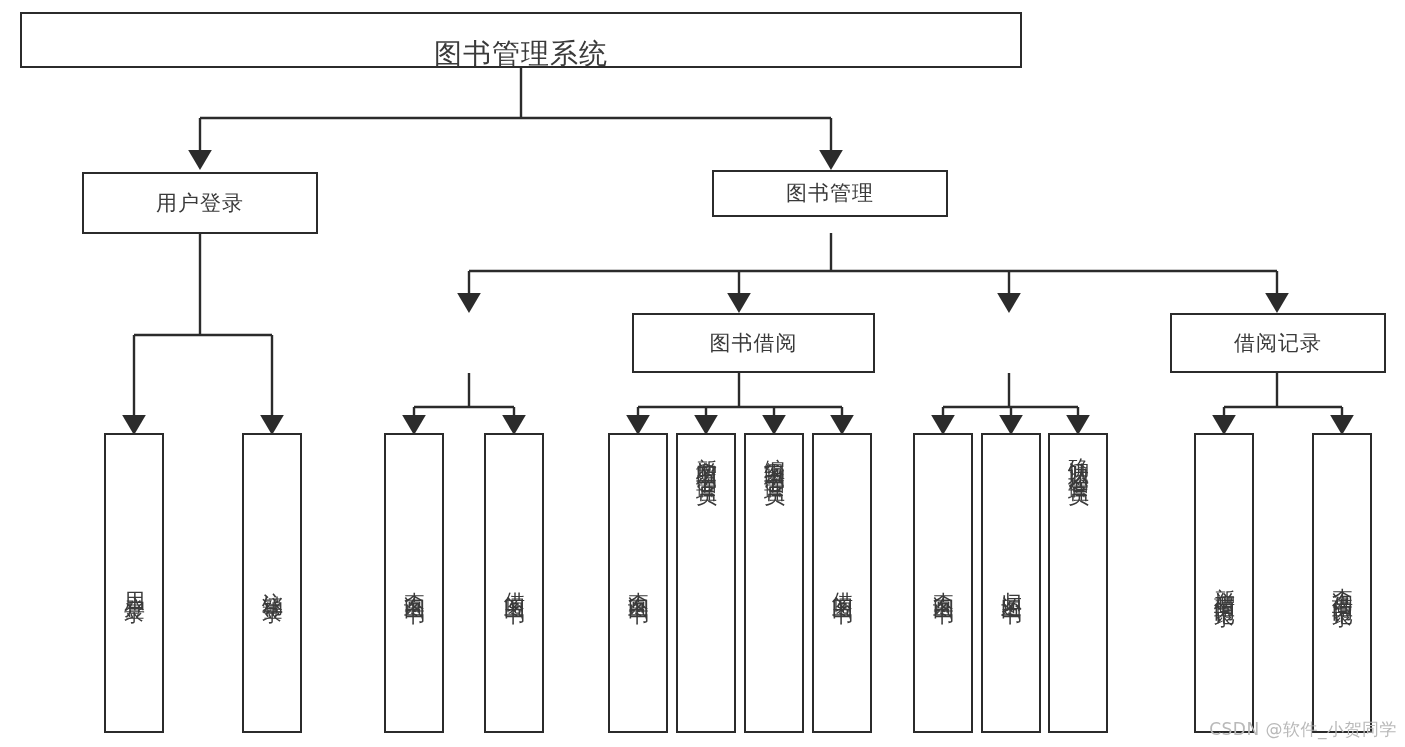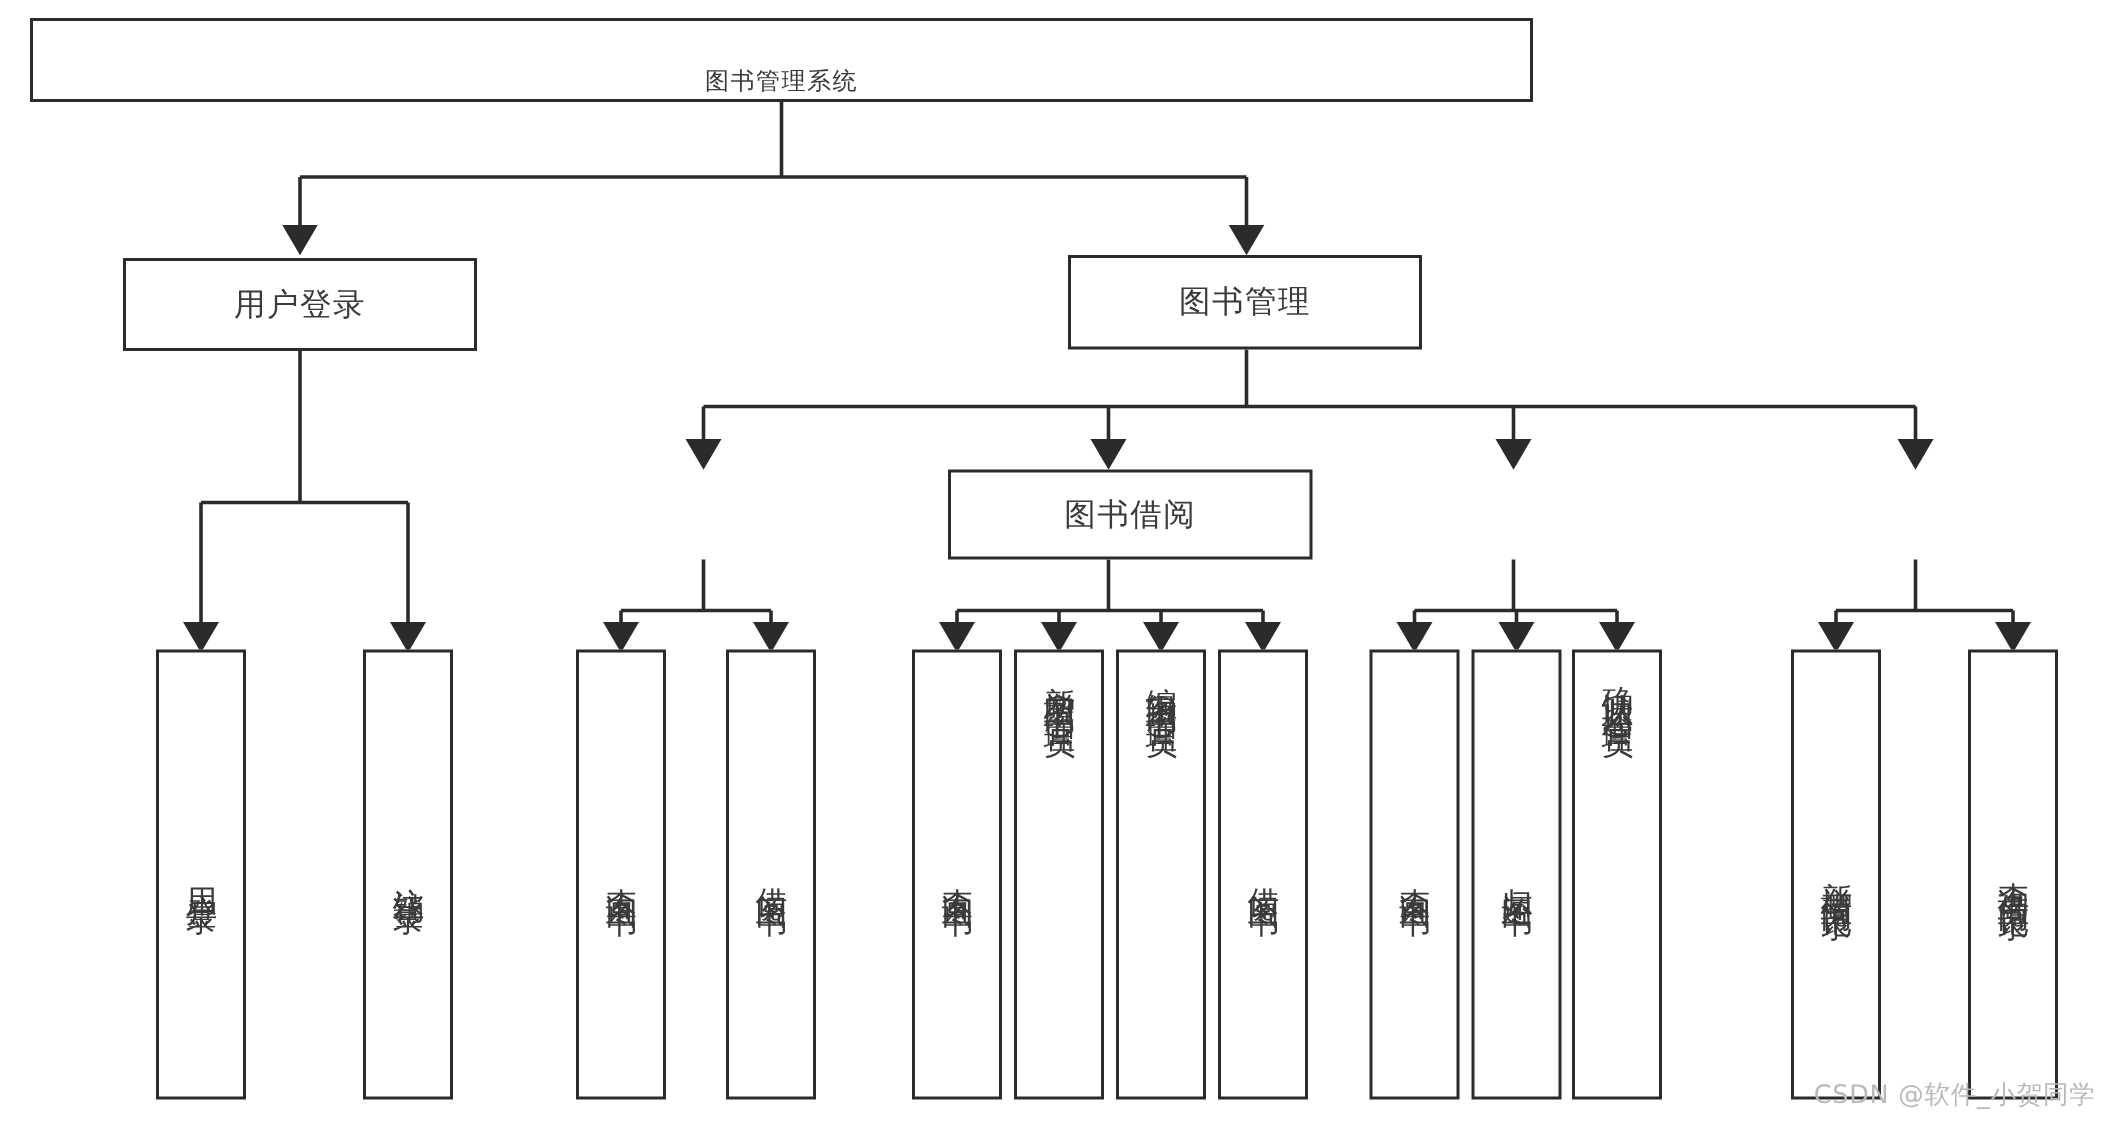--- a/index.html
+++ b/index.html
@@ -45,21 +45,21 @@
     font-size: 21px;
     line-height: 1.15;
     letter-spacing: 1px;
     white-space: nowrap;
   }
   
   .node.h .node-label {
     font-size: 21px;
   }
   .node.root .node-label {
-    font-size: 16px;
+    font-size: 28px;
     margin-top: 29px;
   }
   
   .node.v {
     align-items: flex-start;
     justify-content: center;
     padding-top: 6px;
   }
   .node.v.mid {
     align-items: center;
@@ -142,30 +142,33 @@
   </svg>
 
   <div class="node root h" style="left:20px; top:12px; width:1002px; height:56px;">
     <span class="node-label">图书管理系统</span>
   </div>
 
   <div class="node h" style="left:82px; top:172px; width:236px; height:62px;">
     <span class="node-label">用户登录</span>
   </div>
 
-  <div class="node h" style="left:712px; top:170px; width:236px; height:63px;">
+  <div class="node h" style="left:712px; top:170px; width:236px; height:47px;">
     <span class="node-label">图书管理</span>
   </div>
 
 
   <div class="node h" style="left:632px; top:313px; width:243px; height:60px;">
     <span class="node-label">图书借阅</span>
   </div>
 
 
+  <div class="node h" style="left:1170px; top:313px; width:216px; height:60px;">
+    <span class="node-label">借阅记录</span>
+  </div>
 
   <div class="node v mid" style="left:104px; top:433px; width:60px; height:300px;">
     <span class="node-label">用户登录</span>
   </div>
 
   <div class="node v mid" style="left:242px; top:433px; width:60px; height:300px;">
     <span class="node-label">注销登录</span>
   </div>
 
   <div class="node v mid" style="left:384px; top:433px; width:60px; height:300px;">

